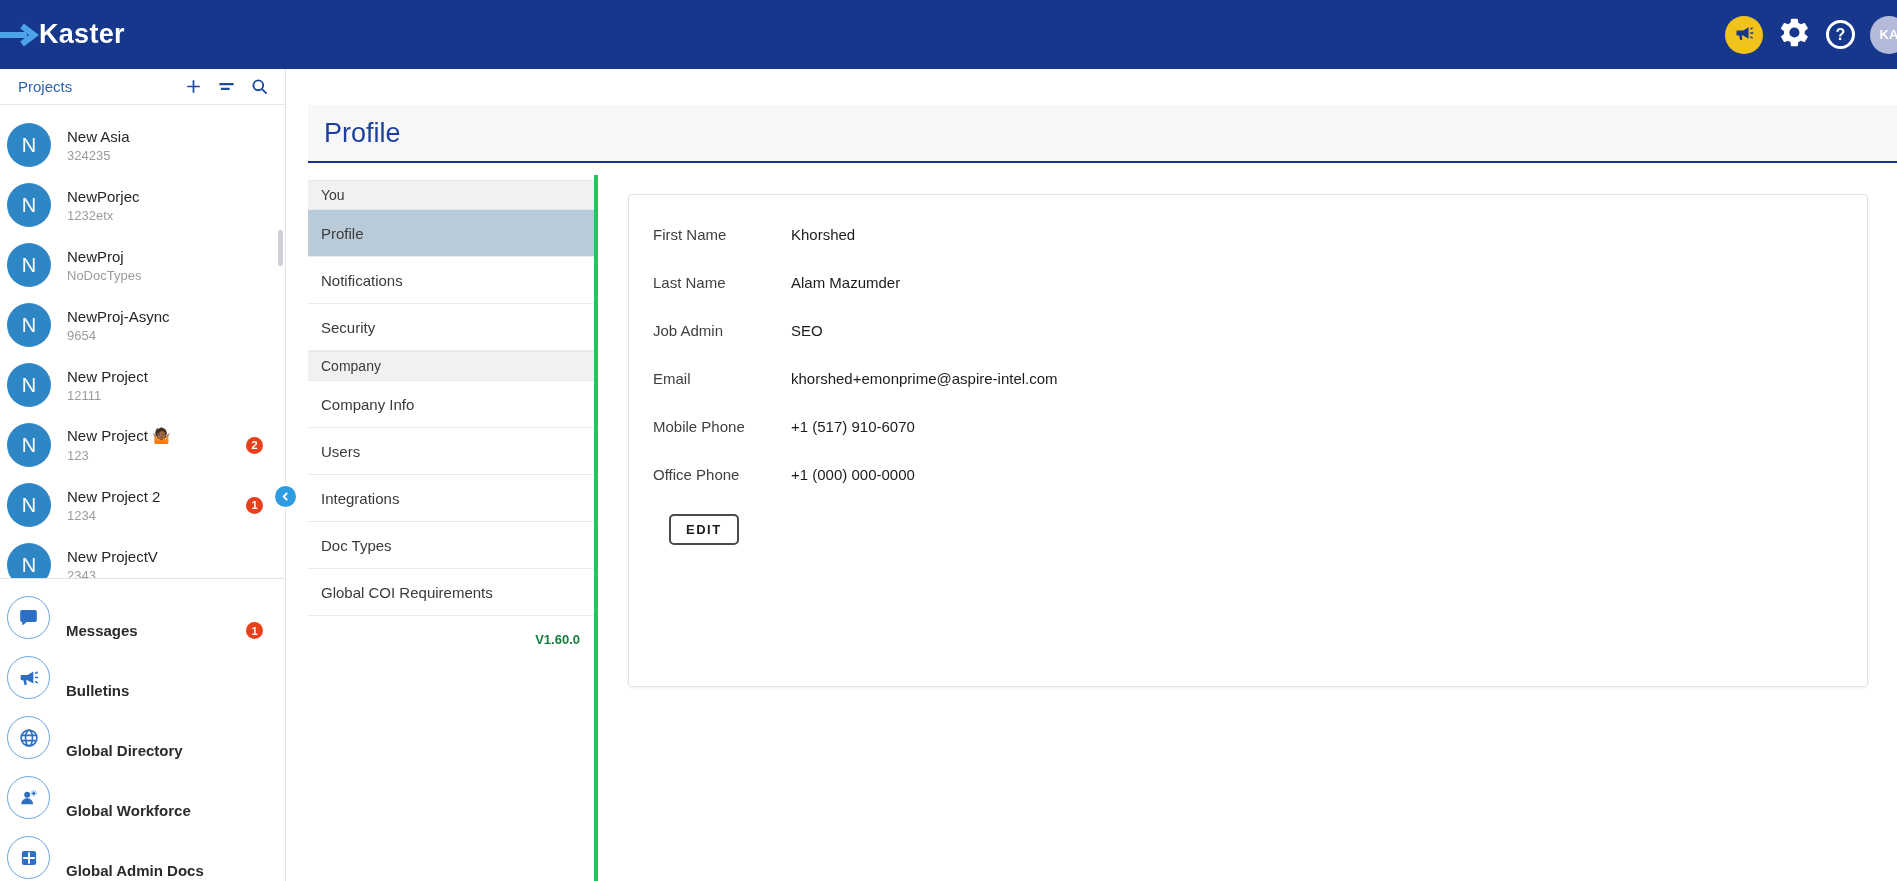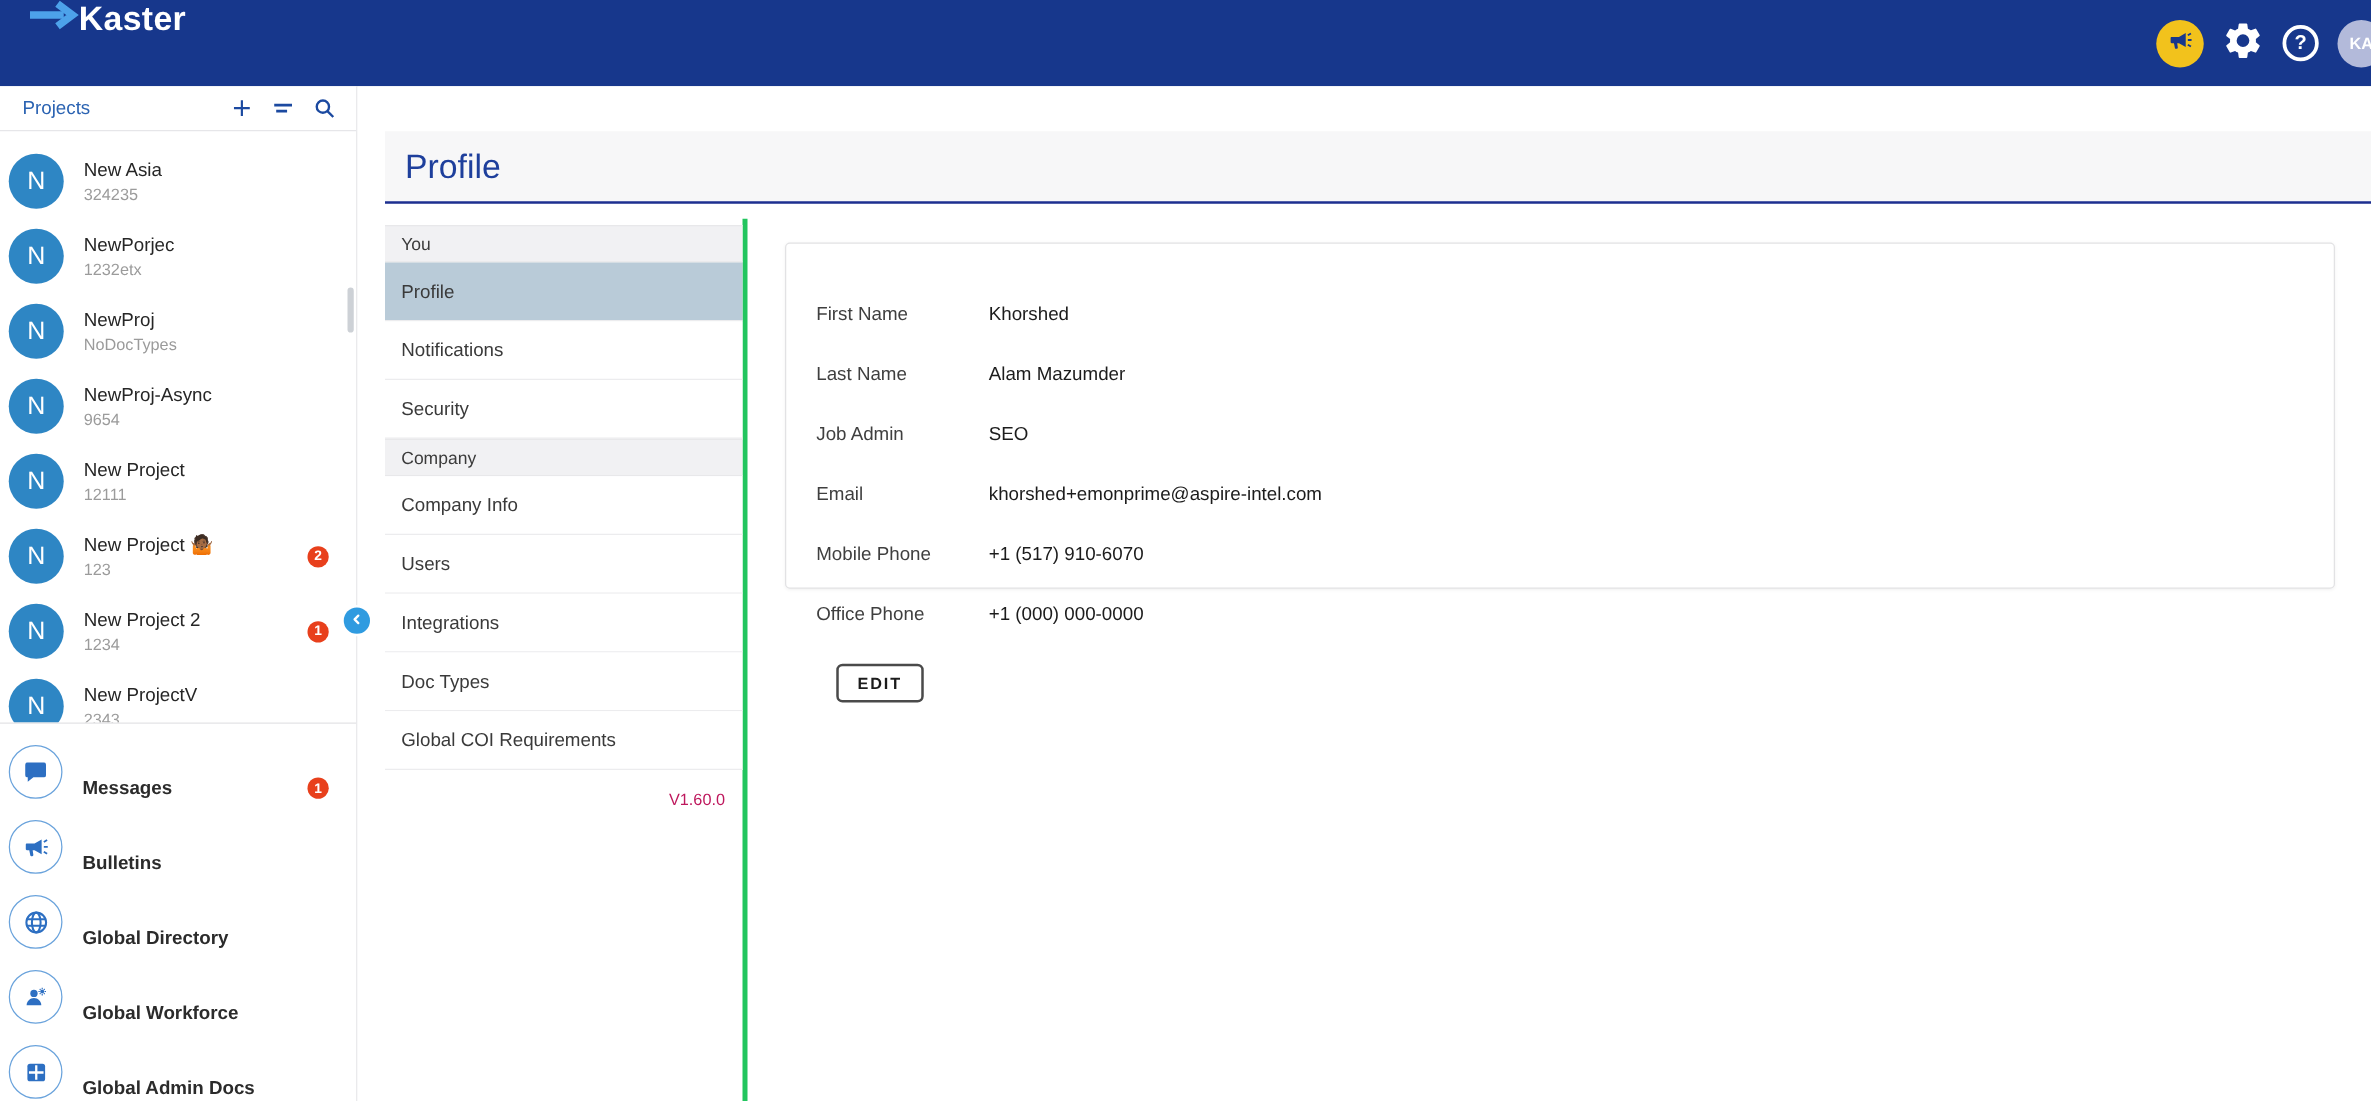--- a/index.html
+++ b/index.html
@@ -2,21 +2,21 @@
 <html><head>
 <meta charset="utf-8">
 <style>
   * { margin:0; padding:0; box-sizing:border-box; }
   html,body { width:1897px; height:881px; overflow:hidden; background:#fff;
               font-family:"Liberation Sans", sans-serif; }
 
   
   .topbar { position:absolute; top:0; left:0; width:1897px; height:69px;
             background:#17378c; display:flex; align-items:center; }
-  .logo { display:flex; align-items:flex-start; height:100%;margin-left:24px; }
+  .logo { display:flex; align-items:center; height:100%; }
   .logo svg { display:block; }
   .logo-text { color:#fff; font-size:27px; font-weight:bold; letter-spacing:.3px; margin-left:-3px; }
   .topbar-right { margin-left:auto; display:flex; align-items:center; gap:15px; height:100%; }
   .tb-icon { display:flex; align-items:center; justify-content:center; cursor:pointer; }
   .announce-circle { width:38px; height:38px; border-radius:50%; background:#f2c21c; color:#17378c; }
   .gear { color:#fff; }
   .help-circle { width:29px; height:29px; border-radius:50%; border:3px solid #fff;
                  color:#fff; font-size:16px; font-weight:bold; }
   .avatar { width:38px; height:38px; border-radius:50%; background:#b3bada; color:#fff;
             font-size:13px; font-weight:bold; display:flex; align-items:center; justify-content:center;
@@ -64,25 +64,25 @@
   .page-title { margin-left:16px; font-size:27px; font-weight:500; color:#1e3f9c; }
 
   .settings-nav { position:absolute; left:22px; top:106px; width:290px; bottom:0; background:#fff;
                   border-right:4px solid #22c55e; padding-top:5px; }
   .sn-header { height:30px; background:#f1f1f3; display:flex; align-items:center; padding:0 13px;
                font-size:14px; color:#3b3b3b; border-top:1px solid #e8e8ea; border-bottom:1px solid #e8e8ea; }
   .sn-item { height:47px; display:flex; align-items:center; padding:0 13px; font-size:15px;
              color:#3a3a3a; border-bottom:1px solid #ececee; cursor:pointer; background:#fff; }
   .sn-item.selected { background:#b9cbd8; }
   .sn-version { height:46px; display:flex; align-items:center; justify-content:flex-end;
-                padding:0 14px; color:#be185d; font-size:13px; font-weight:normal; }
-
-  .profile-card { position:absolute; left:342px; top:125px; width:1240px; height:277px;
+                padding:0 14px; color:#15803d; font-size:13px; font-weight:bold; }
+
+  .profile-card { position:absolute; left:342px; top:125px; width:1240px; height:493px;
                   background:#fff; border:1px solid #e2e2e4; border-radius:4px;
-                  box-shadow:0 1px 3px rgba(0,0,0,.06); padding:32px 24px; }
+                  box-shadow:0 1px 3px rgba(0,0,0,.06); padding:15px 24px; }
   .field-row { height:48px; display:flex; align-items:center; font-size:15px; }
   .f-label { width:138px; color:#3f3f3f; flex:none; }
   .f-value { color:#1c1c1c; }
   .edit-btn { margin-top:16px; margin-left:16px; display:inline-block; background:#fff;
               border:2px solid #4a4a4a; border-radius:5px; padding:6px 15px; font-size:13px;
               font-weight:bold; letter-spacing:1.5px; color:#1c1c1c; cursor:pointer;
               font-family:"Liberation Sans", sans-serif; }
 </style>
 </head>
 <body>

